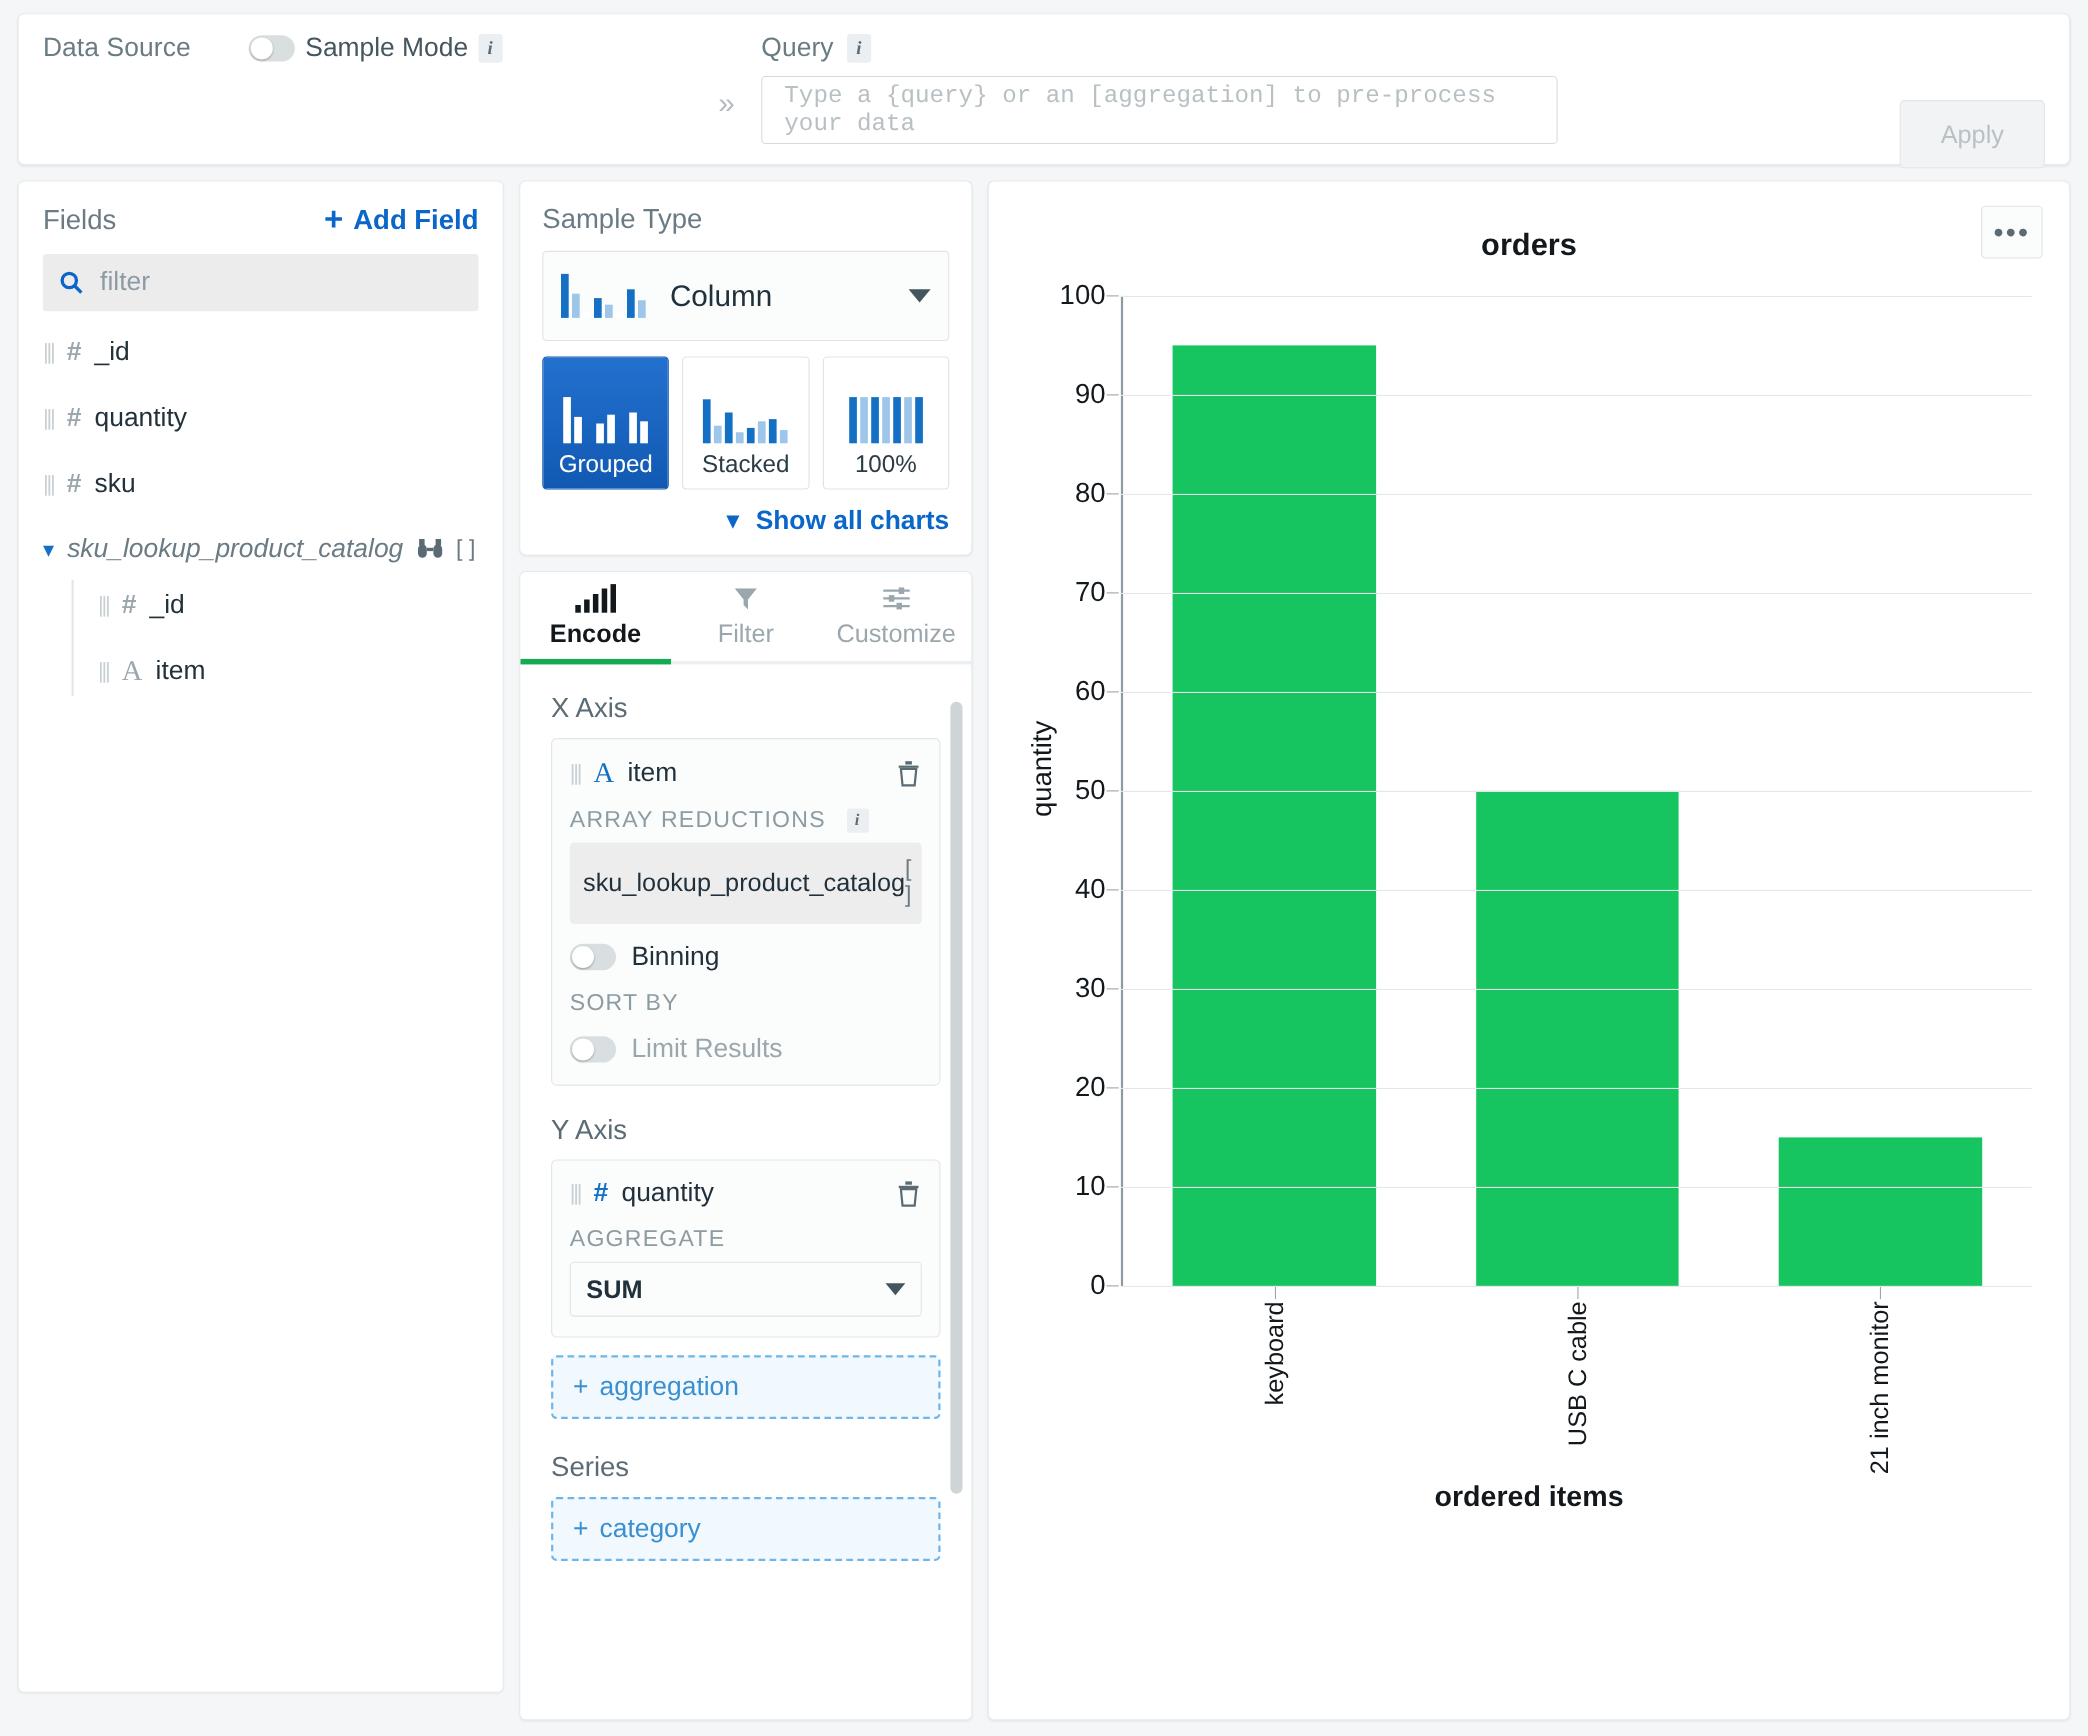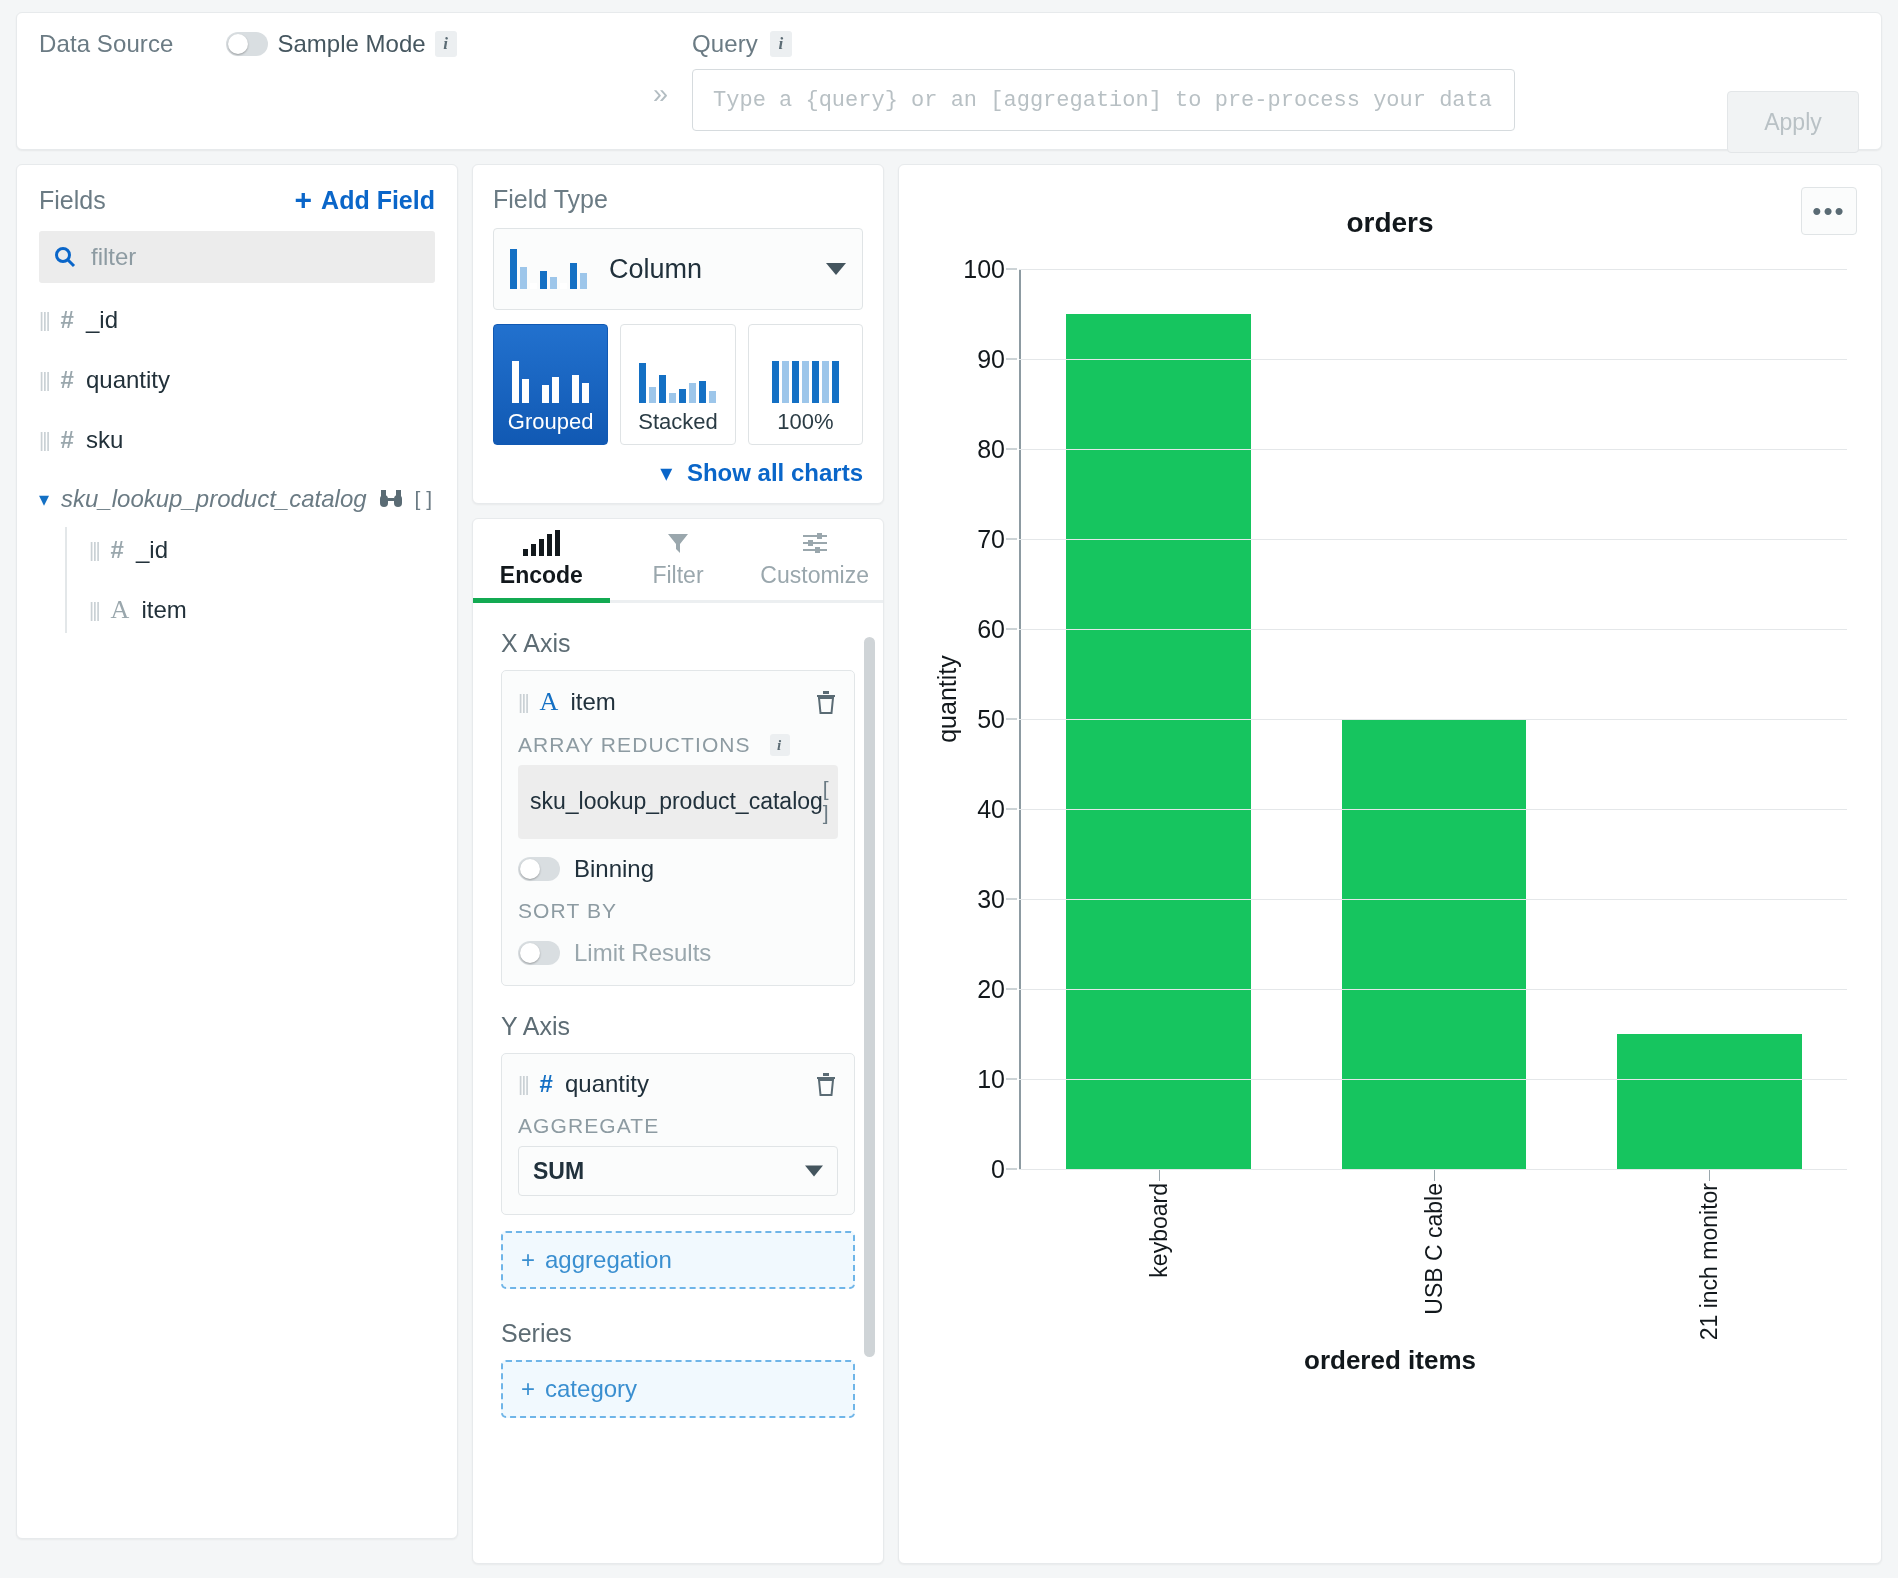--- a/index.html
+++ b/index.html
@@ -47,21 +47,21 @@
     position:absolute; right:16px; top:50%; transform:translateY(-50%);
     width:0;height:0;border-left:10px solid transparent;border-right:10px solid transparent;
     border-top:12px solid #44555e;
   }
   .chev-double{ font-size:27px; color:#b3bdc2; margin:52px 0 0 14px; }
   .q-block{ margin-left:24px; flex:1; }
   .query-input{
     margin-top:8px; height:62px; border:1px solid #d6dbde; border-radius:4px;
     background:#fff; display:flex; align-items:center; padding:0 20px;
     font-family:"Liberation Mono", monospace; font-size:22px; color:#b8c0c4;
-    width:823px;
+    width:724px;
   }
   .apply-btn{
     position:absolute; right:22px; top:78px; width:132px; height:62px;
     background:#f1f3f4; border:1px solid #e3e6e8; border-radius:4px;
     display:flex; align-items:center; justify-content:center;
     font-size:23px; color:#b9c1c5;
   }
 
   
   .cols{ display:flex; gap:14px; margin-top:14px; height:1400px; }
@@ -273,21 +273,21 @@
           <span class="grip">|||</span>
           <span class="ticon serif">A</span>
           <span>item</span>
         </div>
       </div>
     </div>
 
     <div class="mid">
 
       <div class="panel charttype">
-        <div class="ct-title">Field Type</div>
+        <div class="ct-title">Sample Type</div>
 
         <div class="ct-select">
           <span class="mini-bars">
             <i style="height:40px;background:#1470c4"></i>
               <i style="height:22px;background:#9dc6ea"></i>
             <i style="height:6px;background:#fff"></i>
             <i style="height:18px;background:#1470c4"></i>
               <i style="height:12px;background:#9dc6ea"></i>
             <i style="height:6px;background:#fff"></i>
             <i style="height:26px;background:#1470c4"></i>

